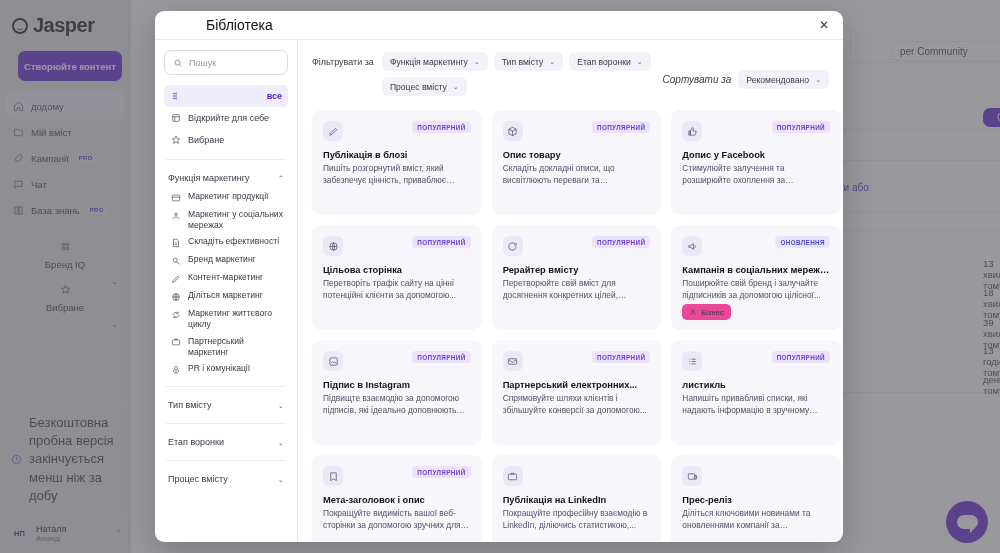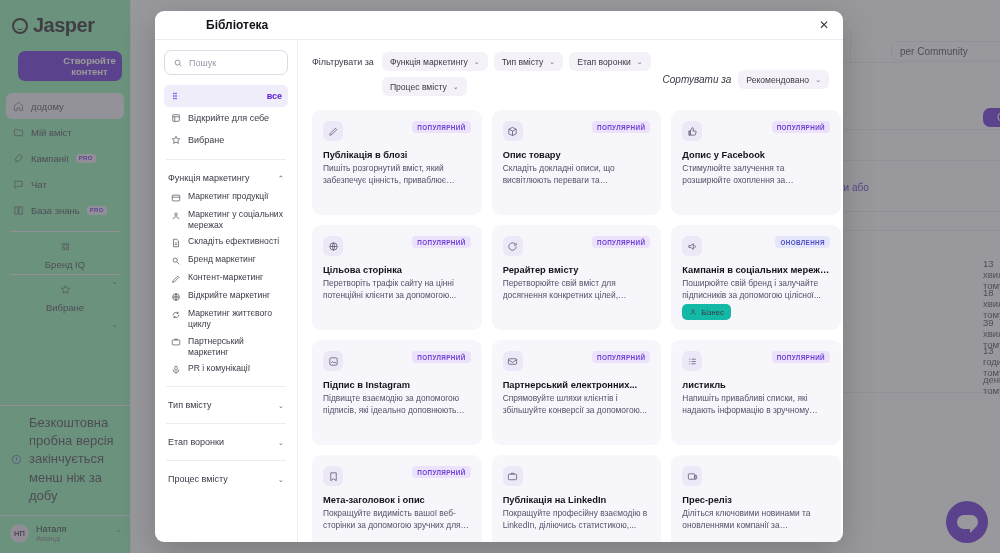--- a/index.html
+++ b/index.html
@@ -7,32 +7,32 @@
     width: 1000px; height: 553px;
     font-family: "Liberation Sans", sans-serif;
     overflow: hidden;
     background: #ffffff;
   }
   #root { position: relative; width: 1000px; height: 553px; }
 
   
   .bg-app { position: absolute; inset: 0; display: flex; background: #ffffff; }
 
-  .side { width: 131px; height: 553px; background: #86efac; border-right: 1px solid #eceaf2;
+  .side { width: 131px; height: 553px; background: #e5e5e5; border-right: 1px solid #eceaf2;
           display: flex; flex-direction: column; flex: none; position: relative; }
   .brand { display: flex; align-items: center; gap: 5px; padding: 14px 0 10px 12px; }
   .brand-mark { width: 16px; height: 16px; border: 2px solid #15131a; border-radius: 50%;
                 position: relative; flex: none; }
   .brand-mark::after { content: ""; position: absolute; left: 3px; top: 6px; width: 6px; height: 3px;
                 border-bottom: 1.6px solid #15131a; border-radius: 0 0 5px 5px; }
   .brand-name { font-size: 20px; font-weight: 700; letter-spacing: -0.5px; color: #15131a; }
 
   .cta { margin: 4px 8px 12px 18px; height: 30px; border-radius: 7px; background: #5b21d6;
          color: #fff; font-size: 9.5px; font-weight: 600; display: flex; align-items: center;
-         justify-content: center; border: none; cursor: pointer; padding-left: 39px; }
+         justify-content: center; border: none; cursor: pointer; }
 
   .nav { padding: 0 6px; }
   .nav-item { display: flex; align-items: center; gap: 7px; height: 26px; padding: 0 6px;
               border-radius: 6px; font-size: 9.5px; color: #3c3846; cursor: pointer; }
   .nav-item.active { background: #f2f0f7; font-weight: 500; }
   .nav-ico { width: 12px; height: 12px; flex: none; display: flex; align-items: center;
              justify-content: center; color: #4a4556; }
   .nav-ico svg { width: 11px; height: 11px; stroke: currentColor; fill: none; stroke-width: 1.5; }
   .pro { font-size: 6px; font-weight: 700; color: #5b21d6; background: #ece7fb;
          border-radius: 3px; padding: 1.5px 3px; letter-spacing: .3px; }
@@ -76,21 +76,21 @@
 
   
   .scrim { position: absolute; inset: 0; background: rgba(90,88,96,0.62); }
 
   
   .modal { position: absolute; left: 155px; top: 11px; width: 688px; height: 531px;
            background: #ffffff; border-radius: 9px; overflow: hidden;
            box-shadow: 0 10px 34px rgba(0,0,0,.2); display: flex; flex-direction: column; }
   .modal-head { height: 29px; flex: none; display: flex; align-items: center;
                 padding: 0 11px; border-bottom: 1px solid #eceaf2; }
-  .modal-title { font-size: 12px; font-weight: 700; color: #15131a; padding-left: 40px; }
+  .modal-title { font-size: 14px; font-weight: 400; color: #15131a; padding-left: 40px; }
   .modal-close { margin-left: auto; width: 16px; height: 16px; display: flex; align-items: center;
                  justify-content: center; font-size: 12px; color: #3c3846; cursor: pointer;
                  background: none; border: none; line-height: 1; }
 
   .modal-body { flex: 1 1 auto; display: flex; min-height: 0; }
 
   
   .rail { width: 143px; flex: none; border-right: 1px solid #eceaf2; padding: 10px 9px 0 9px;
           overflow: hidden; }
   .search { display: flex; align-items: center; gap: 6px; height: 25px; border: 1px solid #ddd9e6;
@@ -141,21 +141,21 @@
   .badge { margin-left: auto; font-size: 6.3px; font-weight: 700; letter-spacing: .4px;
            text-transform: uppercase; padding: 2.5px 5px; border-radius: 4px; }
   .badge.popular { background: #ece2fb; color: #6c3fd2; }
   .badge.update  { background: #e5e6fb; color: #4b4fc4; }
   .card-title { font-size: 9.3px; font-weight: 700; color: #15131a; margin-top: 9px;
                 white-space: nowrap; overflow: hidden; text-overflow: ellipsis; }
   .card-desc { font-size: 8.4px; line-height: 1.42; color: #55506a; margin-top: 3px;
                display: -webkit-box; -webkit-line-clamp: 2; -webkit-box-orient: vertical;
                overflow: hidden; }
   .card-tag { position: absolute; left: 11px; bottom: 10px; display: inline-flex; align-items:center;
-              gap: 4px; height: 16px; padding: 0 7px; border-radius: 5px; background: #14b8a6;
+              gap: 4px; height: 16px; padding: 0 7px; border-radius: 5px; background: #ec4899;
               font-size: 7.6px; color: #3c3846; }
   .card-tag svg { width: 8px; height: 8px; stroke: currentColor; fill: none; stroke-width: 1.6; }
 </style>
 </head>
 <body>
 
 <div id="root">
 
   <div class="bg-app">
 
@@ -384,21 +384,21 @@
             </span>
           <span>Контент-маркетинг</span>
         </div>
         <div class="facet-opt">
           <span class="rail-ico">
               <svg viewBox="0 0 24 24">
                 <circle cx="12" cy="12" r="8"></circle>
                 <path d="M4 12h16M12 4c3 4 3 12 0 16M12 4c-3 4-3 12 0 16"></path>
               </svg>
             </span>
-          <span>Відкрийте маркетинг</span>
+          <span>Діліться маркетинг</span>
         </div>
         <div class="facet-opt">
           <span class="rail-ico">
               <svg viewBox="0 0 24 24">
                 <path d="M5 13a7 7 0 0 1 12-5M19 11a7 7 0 0 1-12 5"></path>
                 <path d="M17 4v4h-4M7 20v-4h4"></path>
               </svg>
             </span>
           <span>Маркетинг життєвого циклу</span>
         </div>

